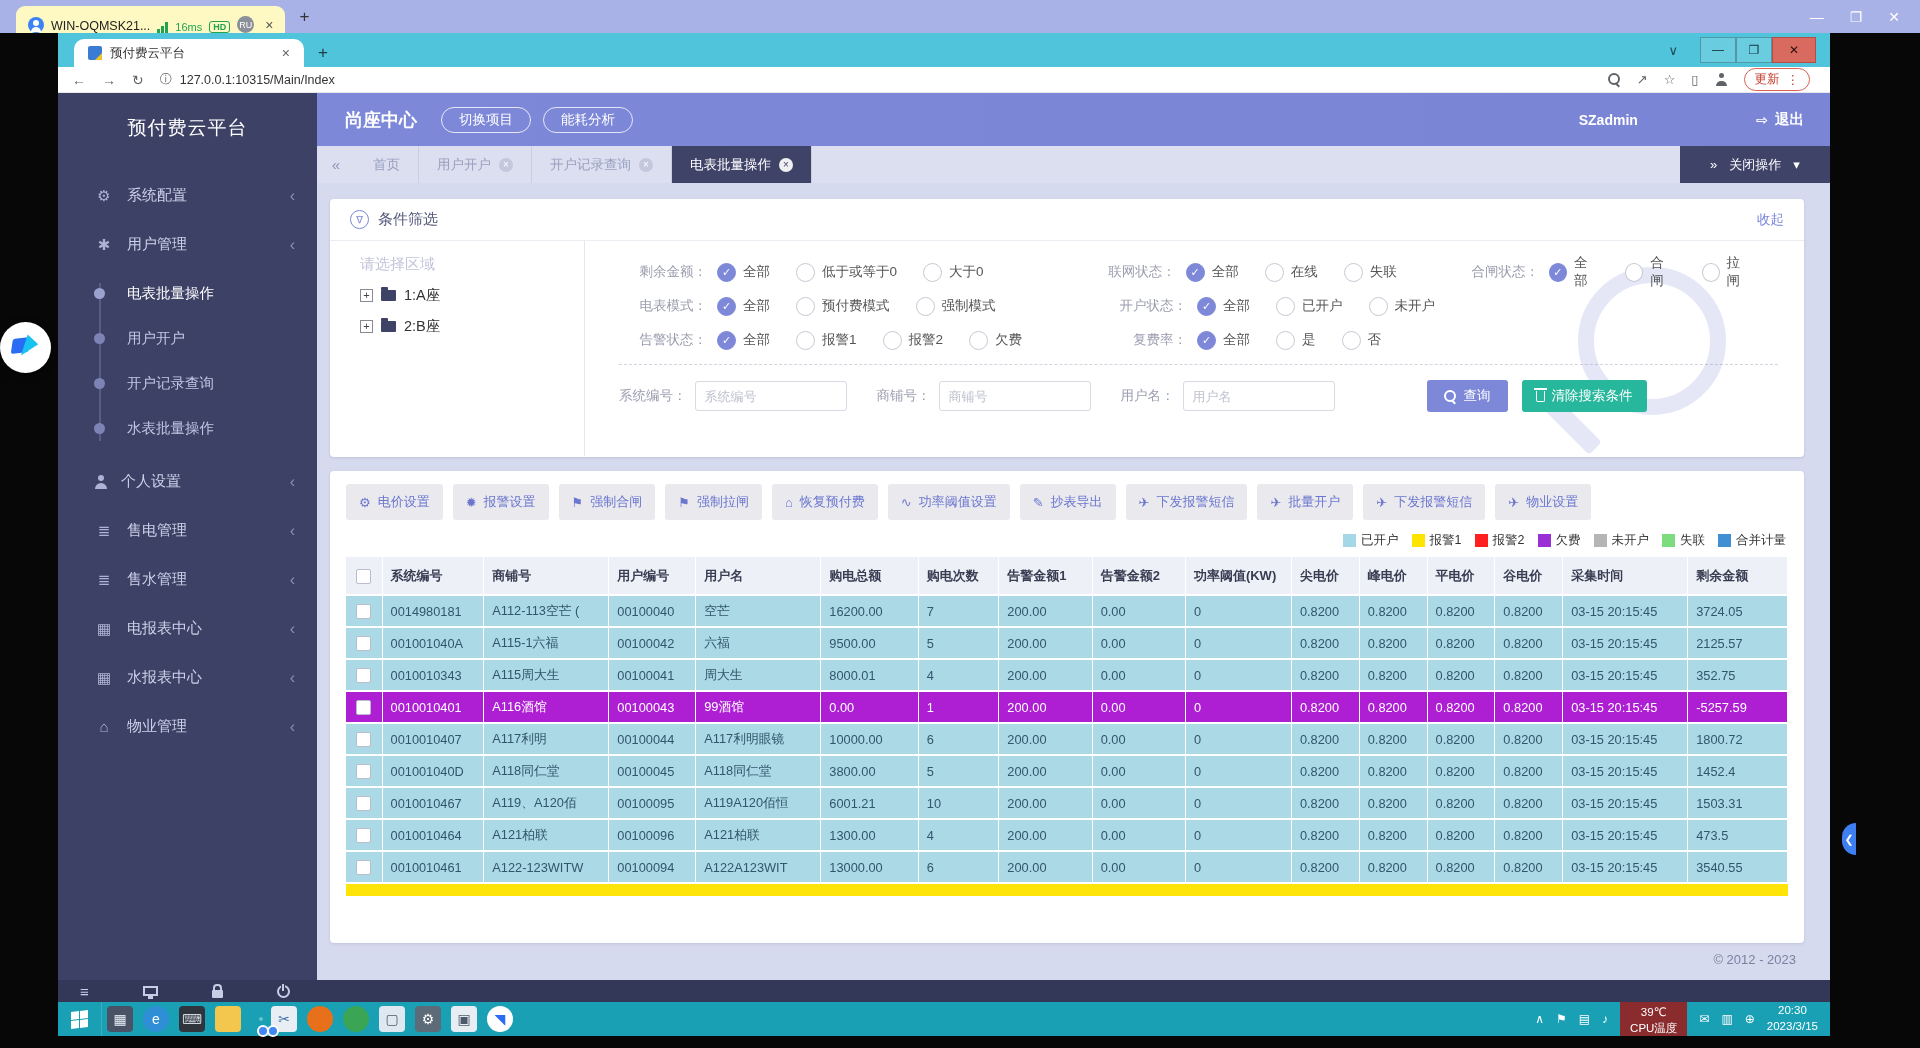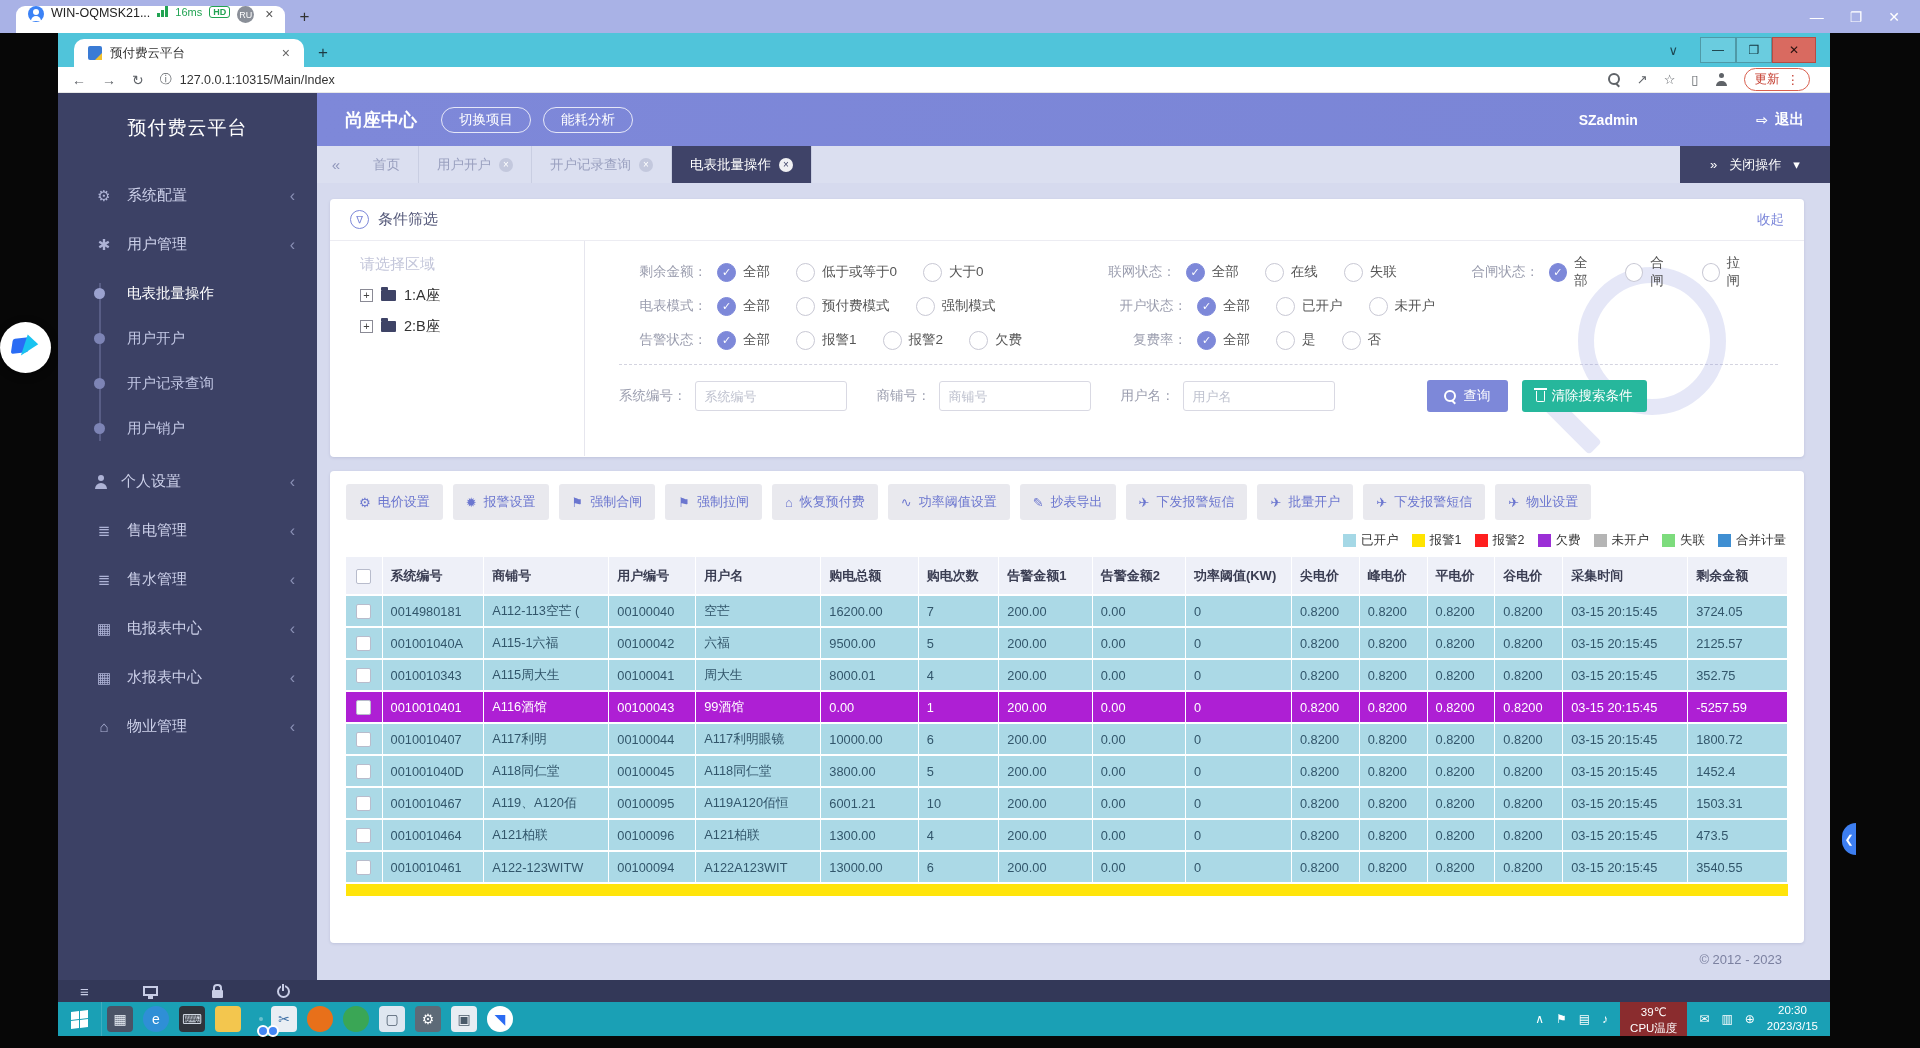--- a/index.html
+++ b/index.html
@@ -1,21 +1,21 @@
 <!DOCTYPE html>
 <html><head>
 <meta charset="utf-8">
 <style>
   * { margin:0; padding:0; box-sizing:border-box; }
   body { font-family:"Liberation Sans","DejaVu Sans",sans-serif; overflow:hidden; background:#000; }
   .screen { position:relative; width:1920px; height:1048px; background:#070707; overflow:hidden; }
 
   
   .outer-bar { position:absolute; top:0; left:0; width:1920px; height:33px; background:#a9b2e6; display:flex; align-items:flex-end; }
-  .outer-tab { display:flex; align-items:flex-start; gap:7px; background:#ffffff; border-radius:9px 9px 0 0; height:27px; margin-left:16px; padding:0 12px; font-size:12.5px; color:#222; }
+  .outer-tab { display:flex; align-items:flex-end; gap:7px; background:#fef9c3; border-radius:9px 9px 0 0; height:27px; margin-left:16px; padding:0 12px; font-size:12.5px; color:#222; }
   .o-avatar { width:16px; height:16px; border-radius:50%; background:#3b82f6; position:relative; flex-shrink:0; }
   .o-avatar::before { content:""; position:absolute; top:3px; left:5px; width:6px; height:6px; border-radius:50%; background:#fff; }
   .o-avatar::after { content:""; position:absolute; bottom:1px; left:3px; width:10px; height:5px; border-radius:5px 5px 0 0; background:#fff; }
   .sigbars { display:flex; align-items:flex-end; gap:1px; height:11px; }
   .sigbars i { width:3px; background:#21a352; display:block; }
   .sigbars i:nth-child(1){height:4px}.sigbars i:nth-child(2){height:7px}.sigbars i:nth-child(3){height:11px}
   .lat { color:#21a352; font-size:11px; }
   .hdb { border:1px solid #21a352; color:#21a352; border-radius:3px; font-size:9px; padding:0 3px; font-weight:bold; }
   .rub { width:17px; height:17px; border-radius:50%; background:#8a8f98; color:#fff; font-size:9px; display:flex; align-items:center; justify-content:center; }
   .otab-x { color:#555; font-size:14px; margin-left:4px; cursor:pointer; }
@@ -142,21 +142,21 @@
   .legend { display:flex; justify-content:flex-end; align-items:center; gap:13px; margin:4px 2px 8px; }
   .lg-item { display:flex; align-items:center; gap:5px; font-size:12.5px; color:#333; }
   .lg-sq { width:13px; height:13px; display:inline-block; }
   table.grid { width:100%; border-collapse:collapse; table-layout:fixed; }
   table.grid thead td { background:#eef0f8; height:38px; font-weight:bold; font-size:13px; color:#3a3d52; padding:0 8px; border-right:1px solid #fff; border-bottom:2px solid #fff; white-space:nowrap; overflow:hidden; }
   table.grid tbody td { height:32px; font-size:12.8px; padding:0 8px; border-right:1px solid rgba(255,255,255,.75); border-bottom:2px solid #fff; white-space:nowrap; overflow:hidden; }
   tr.open td { background:#abd9e6; color:#32566b; }
   tr.arrears td { background:#ae1fd4; color:#fff; }
   .cbx { width:15px; height:15px; background:#fff; border:1px solid #b8bccc; border-radius:2px; display:inline-block; vertical-align:middle; cursor:pointer; }
   .yellow-strip { height:12px; background:#ffe40a; }
-  .copyright { text-align:right; color:#7c81a0; font-size:13px; margin:9px 22px 0 0; }
+  .copyright { text-align:right; color:#7c81a0; font-size:13px; margin:9px 8px 0 0; }
 
   
   .bottom-band { position:absolute; left:0; right:0; bottom:0; height:22px; background:#333858; display:flex; align-items:center; gap:54px; padding-left:22px; z-index:6; }
   .bb-ico { color:#c8cde6; font-size:15px; line-height:1; display:flex; align-items:center; }
   .ico-mon { width:15px; height:10px; border:2px solid #c8cde6; position:relative; display:inline-block; }
   .ico-mon::after { content:""; position:absolute; left:3px; bottom:-5px; width:5px; height:3px; background:#c8cde6; }
   .ico-lock { width:11px; height:8px; background:#c8cde6; border-radius:1px; position:relative; display:inline-block; margin-top:5px; }
   .ico-lock::before { content:""; position:absolute; top:-6px; left:1px; width:5px; height:5px; border:2px solid #c8cde6; border-bottom:none; border-radius:4px 4px 0 0; }
   .ico-pow { width:13px; height:13px; border:2px solid #c8cde6; border-radius:50%; position:relative; display:inline-block; }
   .ico-pow::before { content:""; position:absolute; top:-3px; left:3.5px; width:2px; height:7px; background:#c8cde6; box-shadow:0 0 0 1px #333858; }
@@ -270,21 +270,21 @@
               <div class="sub-item">
                 <span class="dot"></span>
                 <span>用户开户</span>
               </div>
               <div class="sub-item">
                 <span class="dot"></span>
                 <span>开户记录查询</span>
               </div>
               <div class="sub-item">
                 <span class="dot"></span>
-                <span>用户销户</span>
+                <span>水表批量操作</span>
               </div>
             </div>
             <div class="side-item">
               <span class="s-ico glyph-person"></span>
               <span class="s-label">个人设置</span>
               <span class="s-chev">‹</span>
             </div>
             <div class="side-item">
               <span class="s-ico">≣</span>
               <span class="s-label">售电管理</span>

